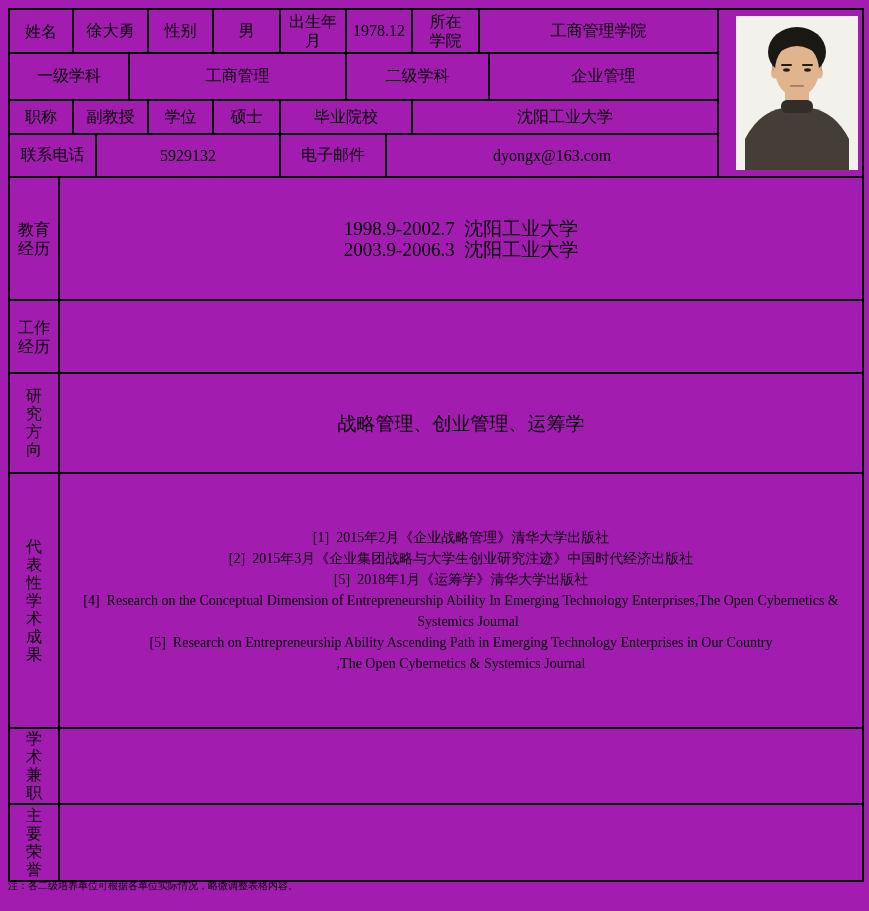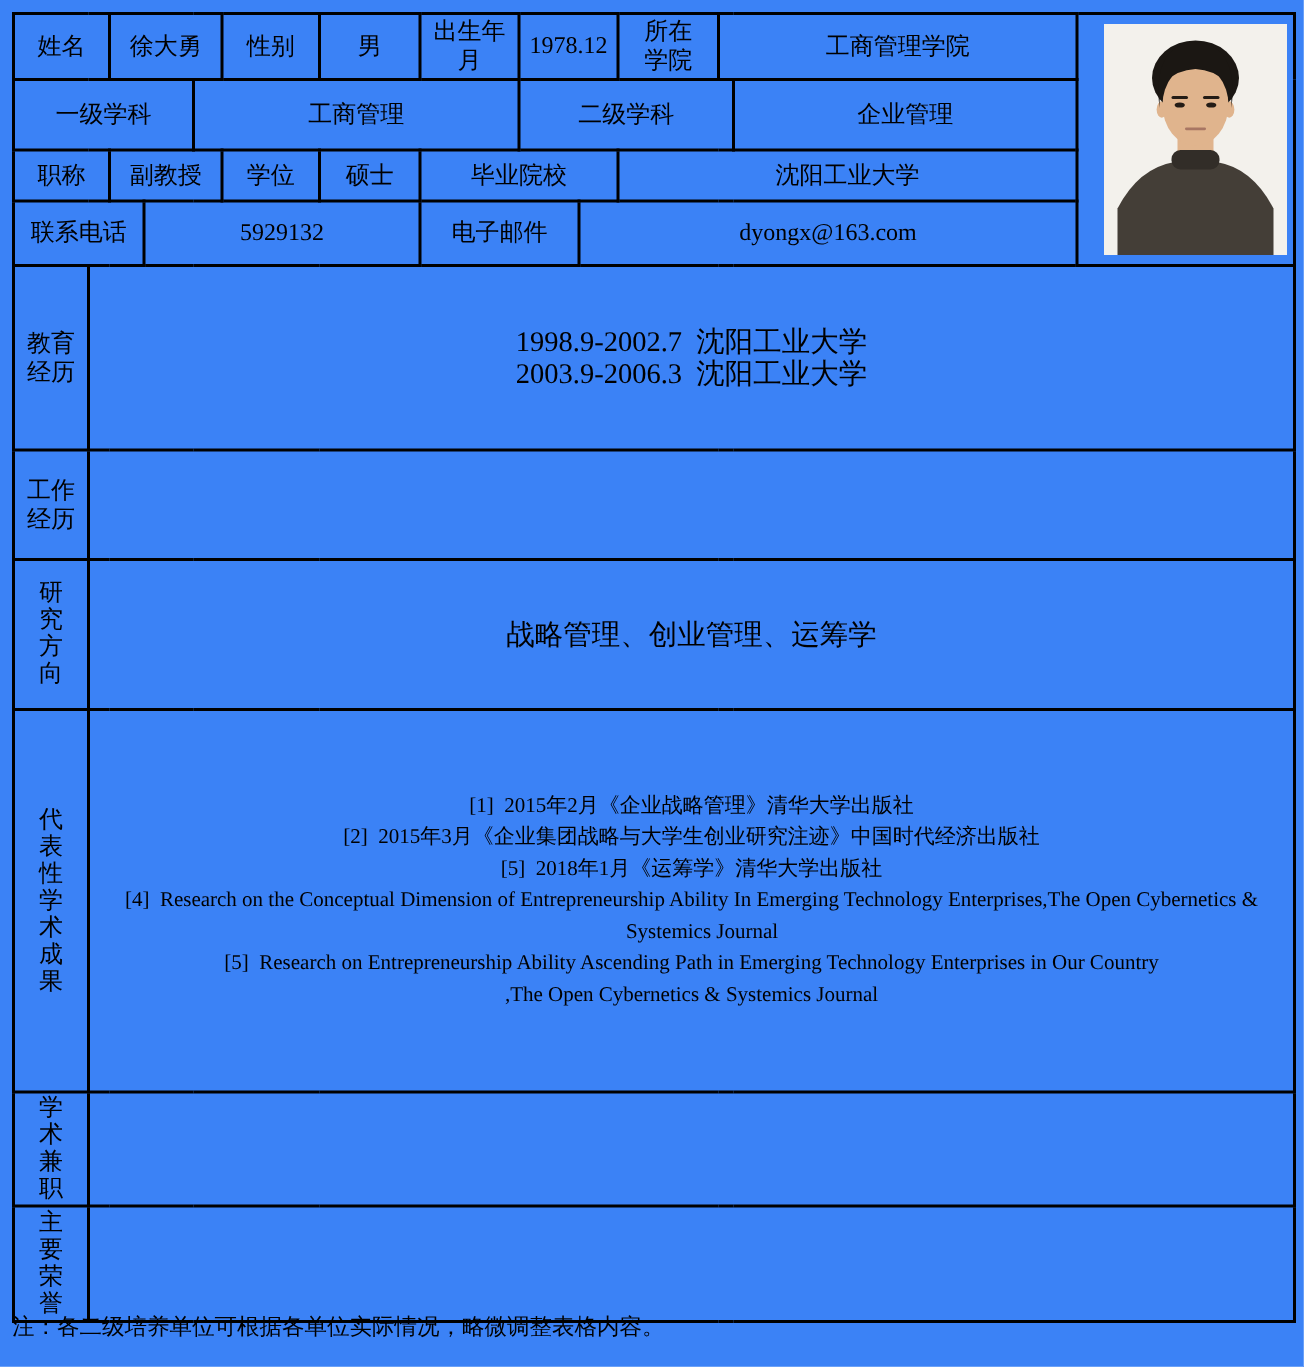--- a/index.html
+++ b/index.html
@@ -1,21 +1,21 @@
 <!DOCTYPE html>
 <html><head>
 <meta charset="utf-8">
 <style>
   html,body { margin:0; padding:0; }
   body {
     width:869px; height:911px; background:#ffffff;
     font-family:"Liberation Serif","DejaVu Serif",serif;
     color:#000000;
   }
-  .page { position:relative; width:869px; height:911px; background:#3b82f6; overflow:hidden; }
+  .page { position:relative; width:869px; height:911px; background:#a21caf; overflow:hidden; }
 
   table.cv {
     position:absolute; left:8px; top:8px;
     width:854px; border-collapse:collapse; table-layout:fixed;
   }
   table.cv td {
     border:2px solid #000000;
     padding:0; overflow:hidden;
     font-size:16px; text-align:center; vertical-align:middle;
   }
@@ -28,21 +28,21 @@
   td.content { text-align:left; vertical-align:middle; padding:4px 6px 4px 7px; }
   td.content .tline { white-space:pre; line-height:21px; font-size:19px; }
   td.pubcell { vertical-align:top; padding-top:6px;margin-left:13px; }
   td.pubcell .tline { font-size:14px; line-height:21px; }
 
   td.photo-cell { vertical-align:middle; text-align:right; padding:0; }
   svg.portrait { display:block; margin:0 4px 0 auto; }
 
   .note {
     position:absolute; left:8px; top:876px;
-    font-size:15px; line-height:19px;
+    font-size:10px; line-height:19px;
   }
 </style>
 </head>
 <body>
 
 <div class="page">
 
   <table class="cv">
     <colgroup>
       <col style="width:50px">

